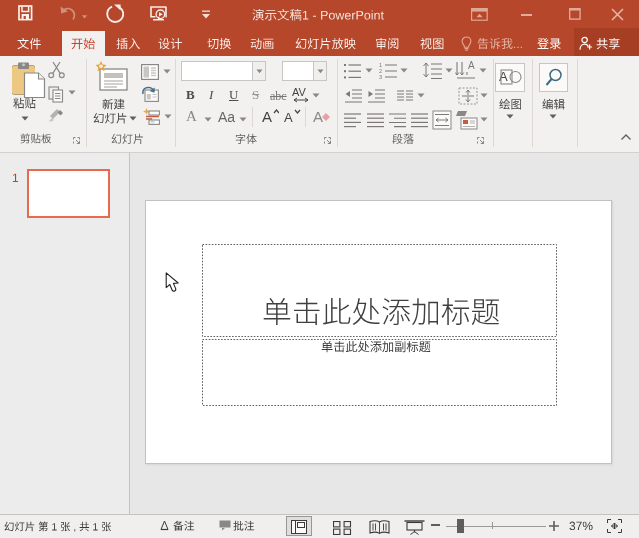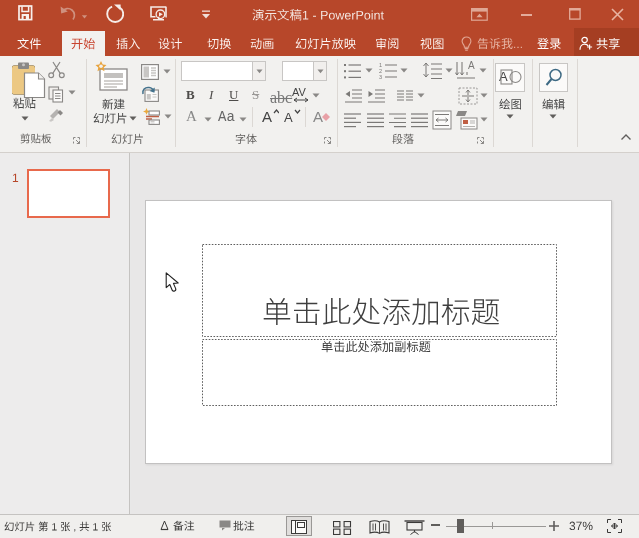--- a/index.html
+++ b/index.html
@@ -205,33 +205,33 @@
   </svg>
 <div class="abs" style="left:282px;top:61px;width:45px;height:20px;background:#FFF;border:1px solid #C8C6C4"></div>
 <div class="abs" style="left:313px;top:62px;width:13px;height:18px;background:#F1EFED;border-left:1px solid #C8C6C4"></div>
 <svg class="abs" style="left:317px;top:69px" width="7" height="5" viewBox="0 0 7 5">
     <path d="M0.5 0.5 h6 L3.5 4.3 Z" fill="#8A8886"></path>
   </svg>
 <div class="abs" style="left:186px;top:87px;font-family:'Liberation Serif',serif;font-weight:bold;font-size:13px;color:#4E4C4A">B</div>
 <div class="abs" style="left:209px;top:87px;font-family:'Liberation Serif',serif;font-style:italic;font-size:13px;color:#4E4C4A">I</div>
 <div class="abs" style="left:229px;top:87px;font-family:'Liberation Serif',serif;font-size:13px;color:#4E4C4A;text-decoration:underline">U</div>
 <div class="abs" style="left:252px;top:87px;font-family:'Liberation Serif',serif;font-size:13px;color:#9A9896;text-decoration:line-through">S</div>
-<div class="abs" style="left:270px;top:89px;font-family:'Liberation Serif',serif;font-size:16px;color:#777;text-decoration:line-through">abc</div>
+<div class="abs" style="left:270px;top:89px;font-family:'Liberation Serif',serif;font-size:12px;color:#777;text-decoration:line-through">abc</div>
 <svg class="abs" style="left:292px;top:87px" width="22" height="16" viewBox="0 0 22 16">
 <text x="0" y="9" font-family="Liberation Sans" font-size="11" fill="#444">AV</text>
 <path d="M2 13 h14 M2 13 l3 -2 M2 13 l3 2 M16 13 l-3 -2 M16 13 l-3 2" stroke="#444" stroke-width="1"></path>
   </svg>
 <svg class="abs" style="left:312px;top:93px" width="8" height="5" viewBox="0 0 8 5">
     <path d="M0.5 0.5 h7 L4 4.5 Z" fill="#8A8886"></path>
   </svg>
 <div class="abs" style="left:186px;top:108px;font-family:'Liberation Serif',serif;font-size:15px;color:#888">A</div>
 <svg class="abs" style="left:204px;top:117px" width="8" height="5" viewBox="0 0 8 5">
     <path d="M0.5 0.5 h7 L4 4.5 Z" fill="#8A8886"></path>
   </svg>
-<div class="abs" style="left:218px;top:109px;font-family:Liberation Mono, monospace;font-size:14px;color:#666">Aa</div>
+<div class="abs" style="left:218px;top:109px;font-family:Liberation Sans, sans-serif;font-size:14px;color:#666">Aa</div>
 <svg class="abs" style="left:239px;top:117px" width="8" height="5" viewBox="0 0 8 5">
     <path d="M0.5 0.5 h7 L4 4.5 Z" fill="#8A8886"></path>
   </svg>
 <div class="abs" style="left:252px;top:107px;width:1px;height:20px;background:#DCD8D4"></div>
 <svg class="abs" style="left:262px;top:107px" width="17" height="18" viewBox="0 0 17 18">
 <text x="0" y="15" font-family="Liberation Sans" font-size="15" fill="#444">A</text>
 <path d="M12 6 l2.5 -3 l2.5 3" fill="none" stroke="#444" stroke-width="1.2"></path>
   </svg>
 <svg class="abs" style="left:284px;top:107px" width="17" height="18" viewBox="0 0 17 18">
 <text x="0" y="15" font-family="Liberation Sans" font-size="13" fill="#444">A</text>

